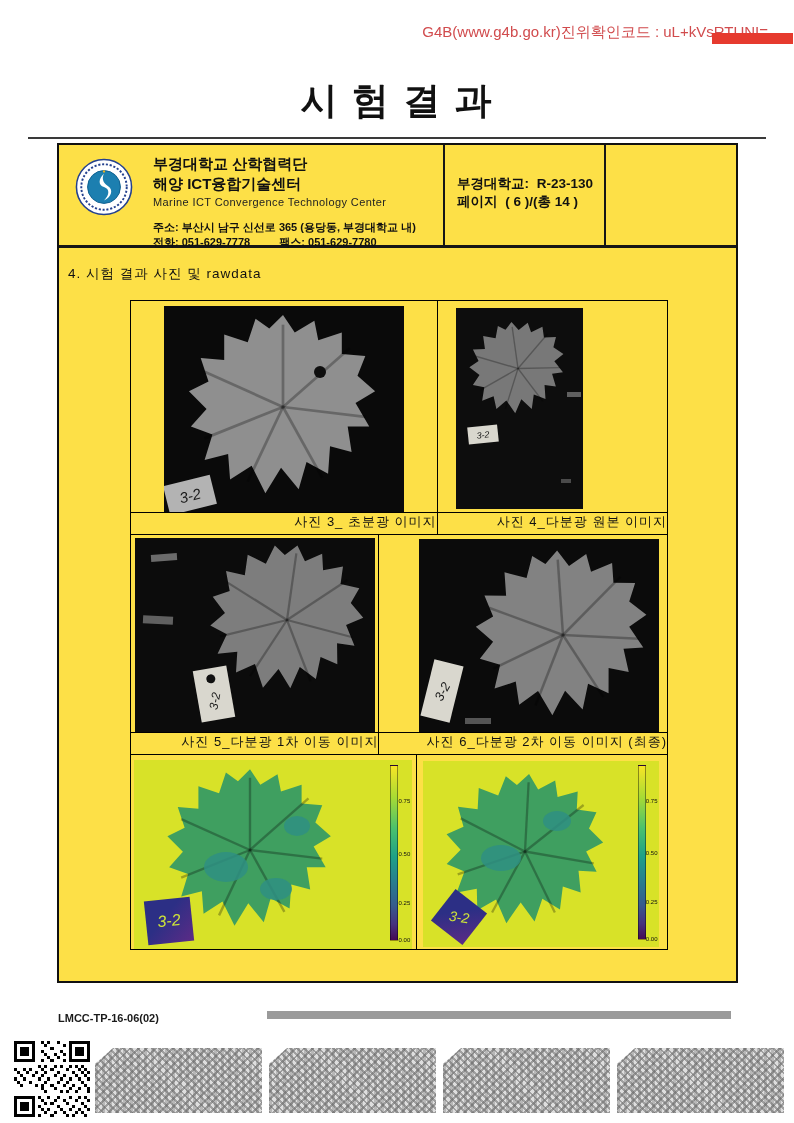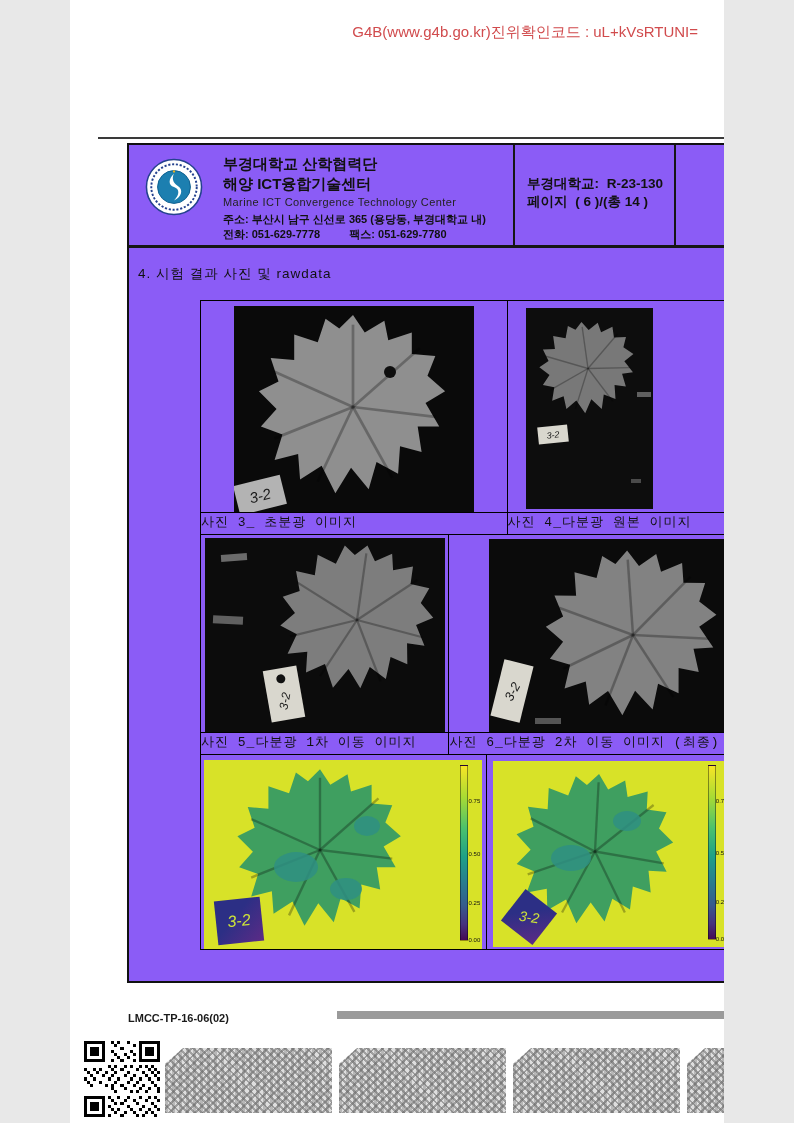--- a/index.html
+++ b/index.html
@@ -1,55 +1,55 @@
 <!DOCTYPE html>
 <html><head>
 <meta charset="utf-8">
 <style>
   * { margin:0; padding:0; box-sizing:border-box; }
   body { background:#e8e8e8; font-family:"Liberation Sans", sans-serif; }
-  .page { position:relative; width:654px; height:1123px; background:#ffffff; margin:0 auto; overflow:hidden; }
+  .page { position:relative; width:794px; height:1123px; background:#ffffff; margin:0 auto; overflow:hidden; }
 
   
   .g4b-text { position:absolute; top:23px; right:26px; font-size:15px; color:#d14b4d; white-space:nowrap; }
   .g4b-bar { position:absolute; top:33px; left:712px; width:81px; height:11px; background:#e63a2e; }
 
   
   .doc-title { position:absolute; top:76px; left:0; width:100%; text-align:center;
                font-size:37px; font-weight:bold; color:#111; letter-spacing:2px; }
   .title-rule { position:absolute; top:137px; left:28px; width:738px; height:2px; background:#3a3a3a; }
 
   
-  .main-box { position:absolute; left:57px; top:143px; width:681px; height:840px; border:2px solid #111; background:#8b5cf6; }
+  .main-box { position:absolute; left:57px; top:143px; width:681px; height:840px; border:2px solid #111; background:#fde047; }
 
   .header-row { position:absolute; top:0; left:0; width:100%; height:103px; display:flex; border-bottom:3px solid #161616; }
   .h-left  { width:386px; border-right:2px solid #161616; position:relative; }
   .h-mid   { width:161px; border-right:2px solid #161616; position:relative; padding:30px 0 0 12px; }
   .h-right { flex:1; }
 
   .logo { position:absolute; left:16px; top:13px; width:58px; height:58px; }
   .org-block { position:absolute; left:94px; top:9px; }
   .org-kr { font-size:15px; font-weight:bold; color:#111; line-height:20px; }
   .org-en { font-size:11px; color:#222; margin-top:2px; letter-spacing:0.4px; }
-  .org-addr { font-size:11px; font-weight:bold; color:#111; margin-top:4px; }
+  .org-addr { font-size:11px; font-weight:bold; color:#111; margin-top:12px; }
   .org-tel { font-size:11px; font-weight:bold; color:#111; }
   .org-tel .fax { margin-left:26px; }
 
   .meta-line { font-size:13.5px; font-weight:bold; color:#111; white-space:nowrap; }
   .meta-line + .meta-line { }
   .meta-line .val { margin-left:4px; }
 
   .section-heading { position:absolute; left:9px; top:120px; font-size:13.5px; font-weight:normal; color:#111; letter-spacing:1px; }
 
   
   .figwrap { position:absolute; left:71px; top:155px; width:538px; }
   table.figs { border-collapse:collapse; width:538px; table-layout:fixed; }
   table.figs + table.figs { margin-top:-1px; }
   table.figs td { border:1px solid #000; padding:0; vertical-align:top; position:relative; }
-  td.cap { height:22px; vertical-align:middle; text-align:left; font-size:13px; color:#111; letter-spacing:1px;font-family:Liberation Mono, monospace; }
+  td.cap { height:22px; vertical-align:middle; text-align:right; font-size:13px; color:#111; letter-spacing:1px; }
 
   .fig { position:relative; overflow:hidden; }
   .fig.dark { background:#0a0a0a; }
   .fig.veg  { background:#d8e228; }
 
   .leaf { position:absolute; }
   .hole { position:absolute; border-radius:50%; background:#0e0e0e; }
   .tag  { position:absolute; display:flex; align-items:center; justify-content:center; }
   .tag.gray  { background:#b3b3b3; }
   .tag.white { background:#d9d7ce; }
@@ -90,20 +90,21 @@
         <path d="M50 50 10 32"></path>
     </g>
   </symbol>
 </svg>
 
 <div class="page">
 
   <div class="g4b-text">G4B(www.g4b.go.kr)진위확인코드 : uL+kVsRTUNI=</div>
   <div class="g4b-bar"></div>
 
+  <div class="doc-title">시 험 결 과</div>
   <div class="title-rule"></div>
 
   <div class="main-box">
 
     <div class="header-row">
       <div class="h-left">
         <svg class="logo" viewBox="0 0 60 60">
           <circle cx="30" cy="30" r="28.5" fill="#fff" stroke="#24418e" stroke-width="1.6"></circle>
           <circle cx="30" cy="30" r="23.5" fill="none" stroke="#24418e" stroke-width="2" stroke-dasharray="2.2 1.8"></circle>
           <circle cx="30" cy="30" r="17" fill="#1c7fb0" stroke="#0f5f8f"></circle>

